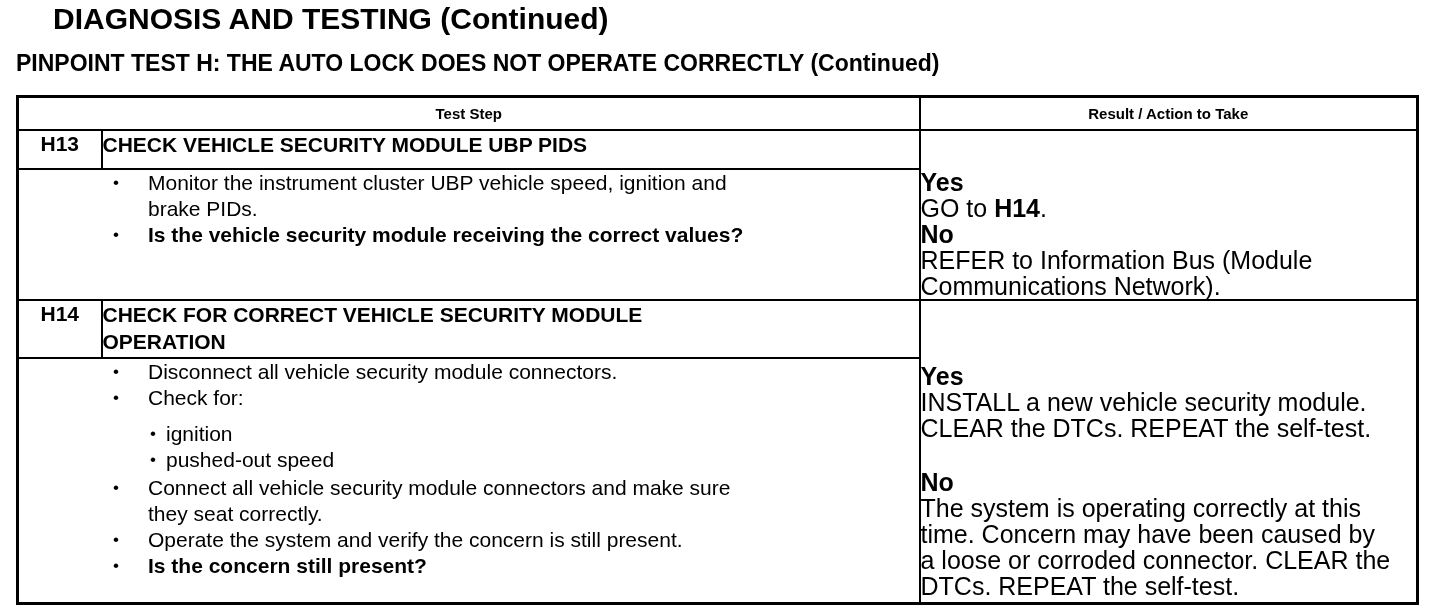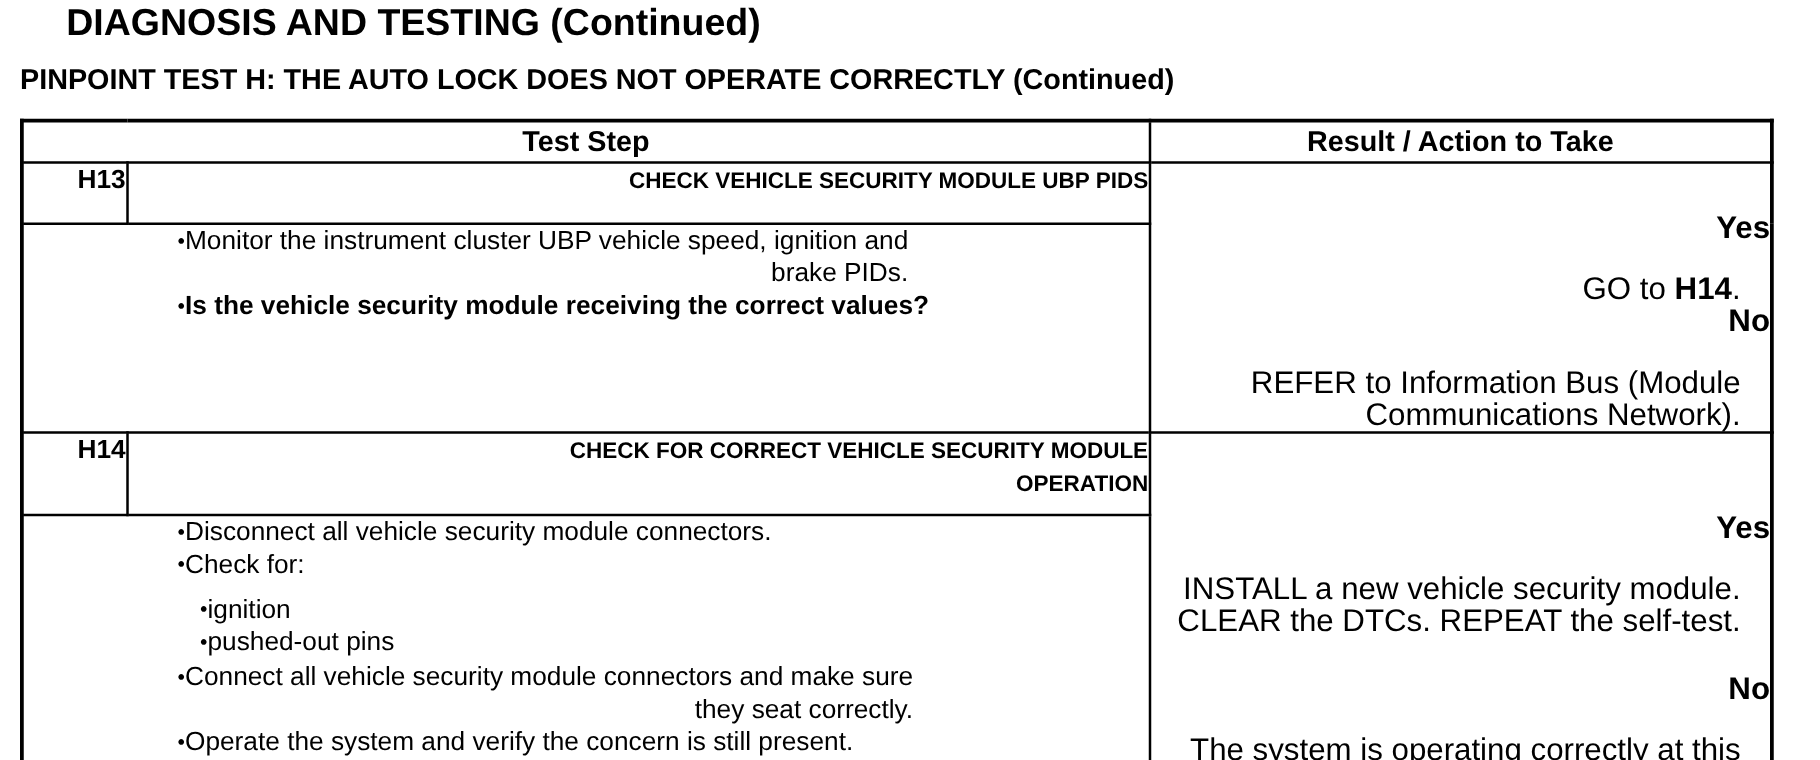--- a/index.html
+++ b/index.html
@@ -27,34 +27,33 @@
     position: absolute; left: 16px; top: 95px;
     width: 1400px;
     border-collapse: collapse;
     table-layout: fixed;
     border: 3px solid #000;
   }
   .pinpoint th, .pinpoint td {
     border: 2px solid #000;
     padding: 0;
     vertical-align: top;
-    text-align: right;
   }
   .pinpoint th {
-    font-size: 23px; font-weight: bold;
+    font-size: 15px; font-weight: bold;
     text-align: center; vertical-align: middle;
     height: 31px;
   }
   .id-cell {
     text-align: center; font-weight: bold;
     font-size: 21px; line-height: 26px;
     padding-top: 4px;
   }
   .title-cell {
-    font-weight: bold; font-size: 18px; line-height: 27px;
+    font-weight: bold; font-size: 21px; line-height: 27px;
     padding: 4px 10px 2px 12px;
     white-space: pre-line;
   }
   .row-t13 { height: 35px; }
   .row-c13 { height: 119px; }
   .row-t14 { height: 58px; }
   .row-c14 { height: 245px; }
   .content-cell {
     font-size: 21px; line-height: 26px;
     padding-top: 7px;
@@ -66,21 +65,21 @@
   .btxt { white-space: pre-line; }
   .bold { font-weight: bold; }
   .sub-list { margin-top: 10px; margin-bottom: 2px; }
   .result-cell {
     font-size: 25px; line-height: 26px;
     padding: 0 8px 0 11px;
   }
   .result-cell.r13 { padding-top: 38px; }
   .result-cell.r14 { padding-top: 62px; }
   .res-label { font-weight: bold; }
-  .para { white-space: pre-line; max-width: 472px; margin-top: 23px; }
+  .para { white-space: pre-line; max-width: 472px; }
   .gap-top { margin-top: 28px; }
 </style>
 </head>
 <body>
 
 <div class="page-title">DIAGNOSIS AND TESTING (Continued)</div>
 <div class="subtitle">PINPOINT TEST H: THE AUTO LOCK DOES NOT OPERATE CORRECTLY (Continued)</div>
 
 <table class="pinpoint">
   <colgroup>
@@ -147,21 +146,21 @@
         <span class="dot">•</span>
         <span class="btxt">Check for:</span>
       </div>
       <div class="sub-list">
         <div class="bullet sub">
           <span class="dot">•</span>
           <span class="btxt">ignition</span>
         </div>
         <div class="bullet sub">
           <span class="dot">•</span>
-          <span class="btxt">pushed-out pins</span>
+          <span class="btxt">pushed-out speed</span>
         </div>
       </div>
       <div class="bullet">
         <span class="dot">•</span>
         <span class="btxt">Connect all vehicle security module connectors and make sure
 they seat correctly.</span>
       </div>
       <div class="bullet">
         <span class="dot">•</span>
         <span class="btxt">Operate the system and verify the concern is still present.</span>

